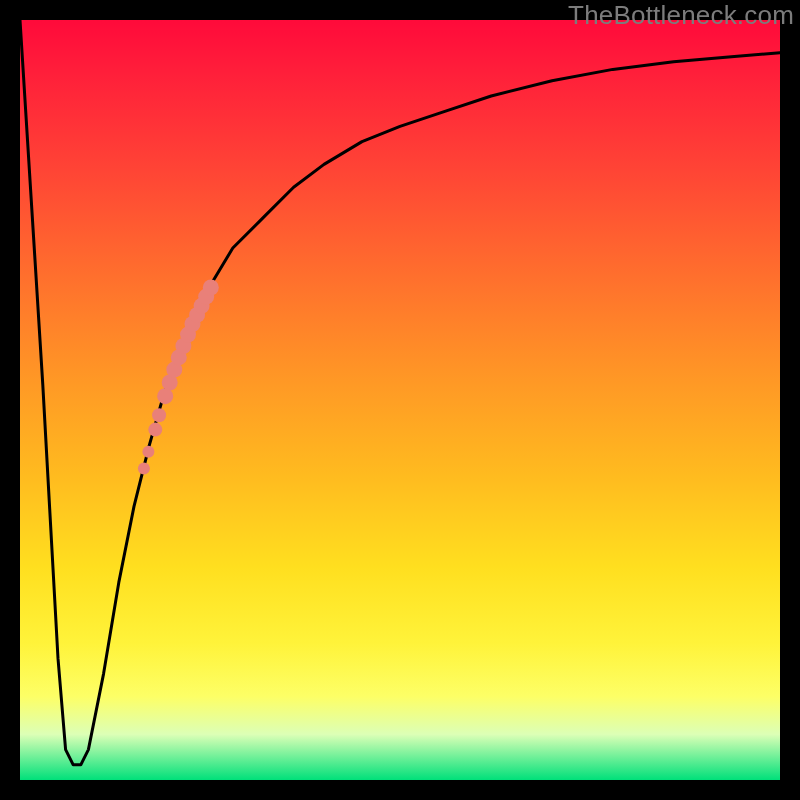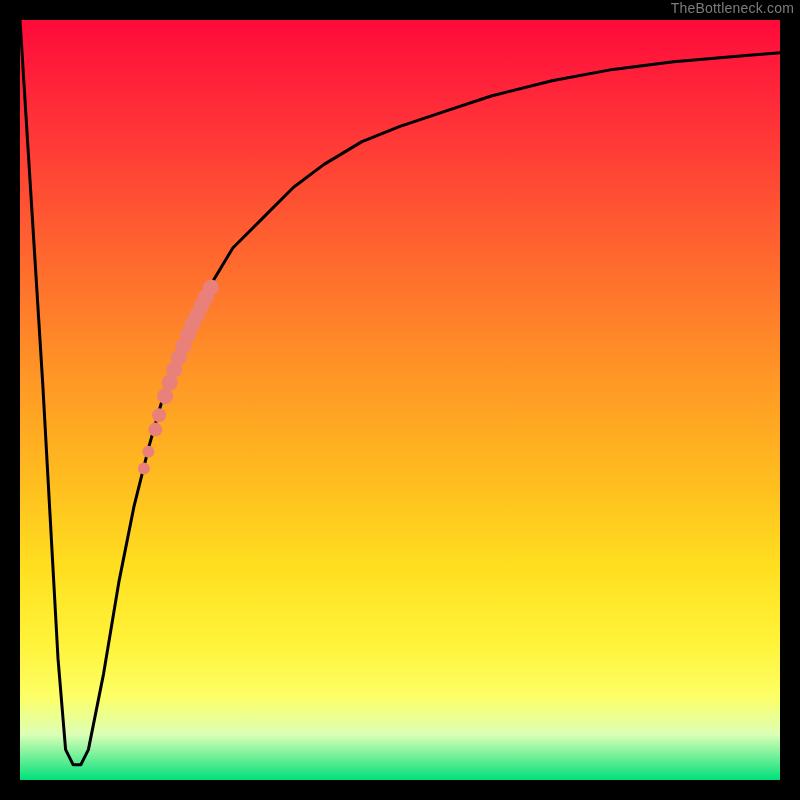--- a/index.html
+++ b/index.html
@@ -36,21 +36,21 @@
       #fdff66 89%,
       #dcffb6 94%,
       #00e07a 100%
     );
   }
   .watermark {
     position: absolute;
     top: 0px;
     right: 6px;
     color: #7c7c7c;
-    font-size: 14px;
+    font-size: 26px;
     font-weight: 400;
     letter-spacing: 0.2px;
     user-select: none;
   }
   svg.curve {
     position: absolute;
     left: 0;
     top: 0;
     width: 760px;
     height: 760px;

